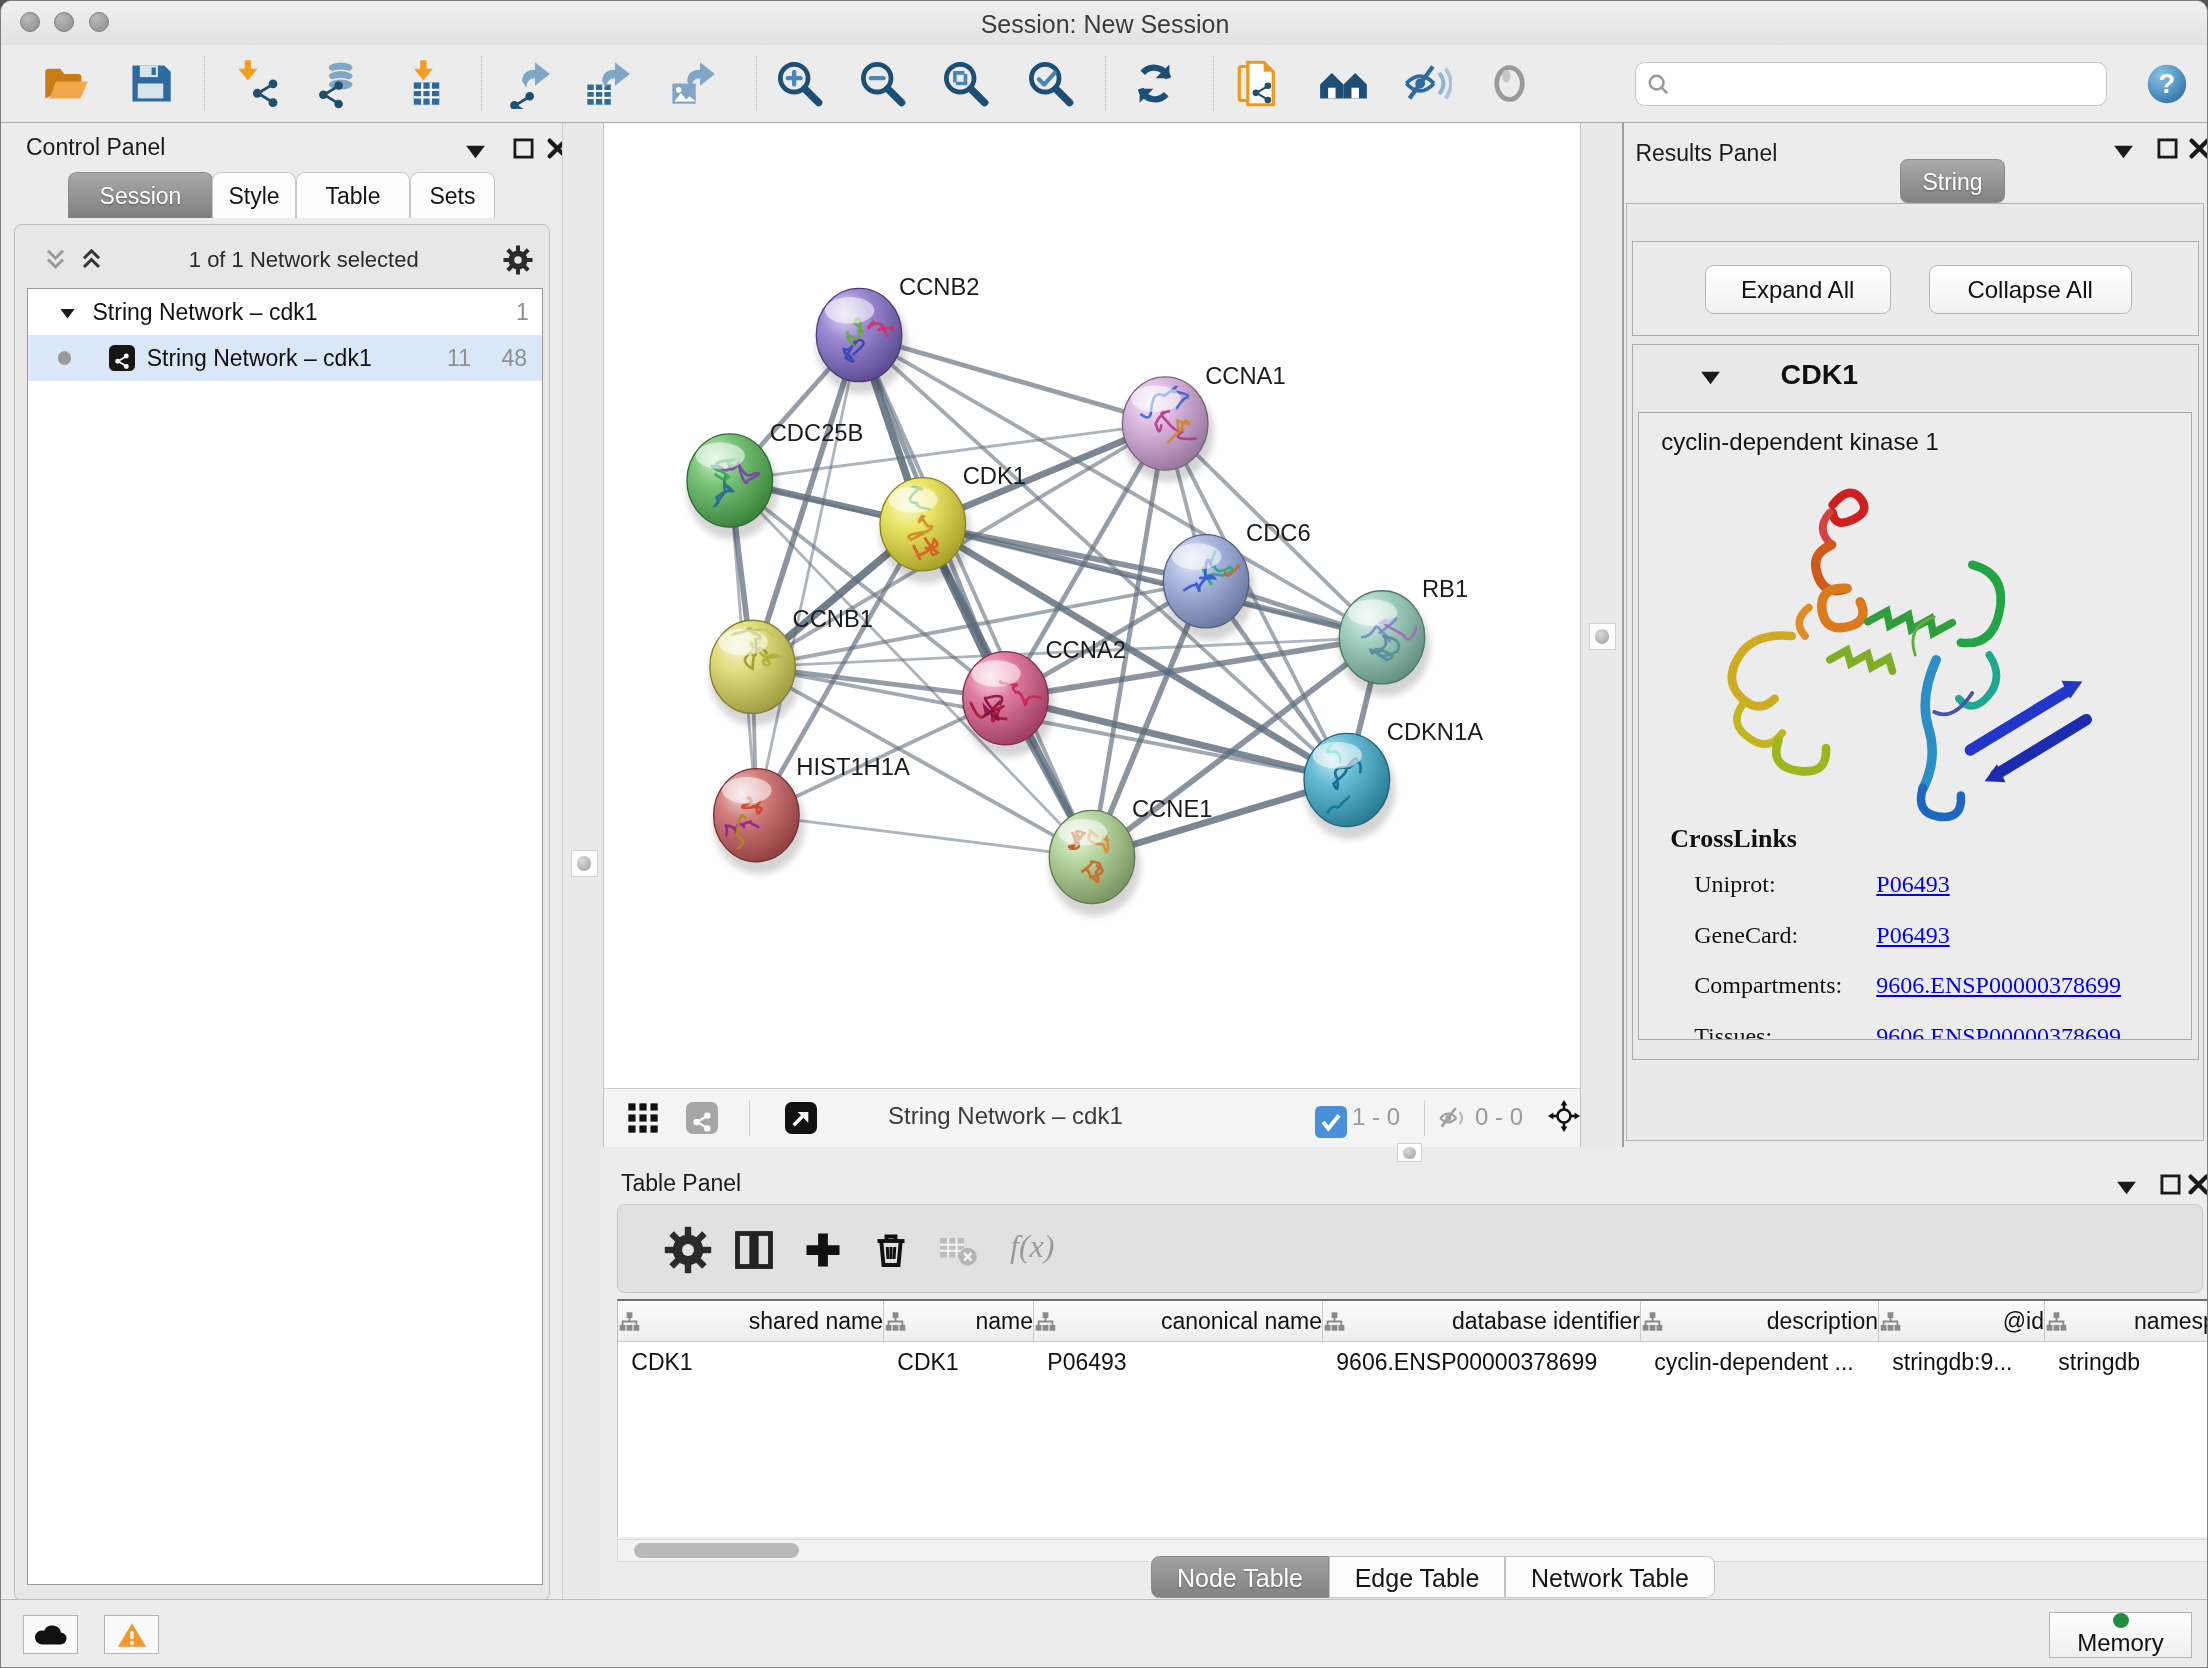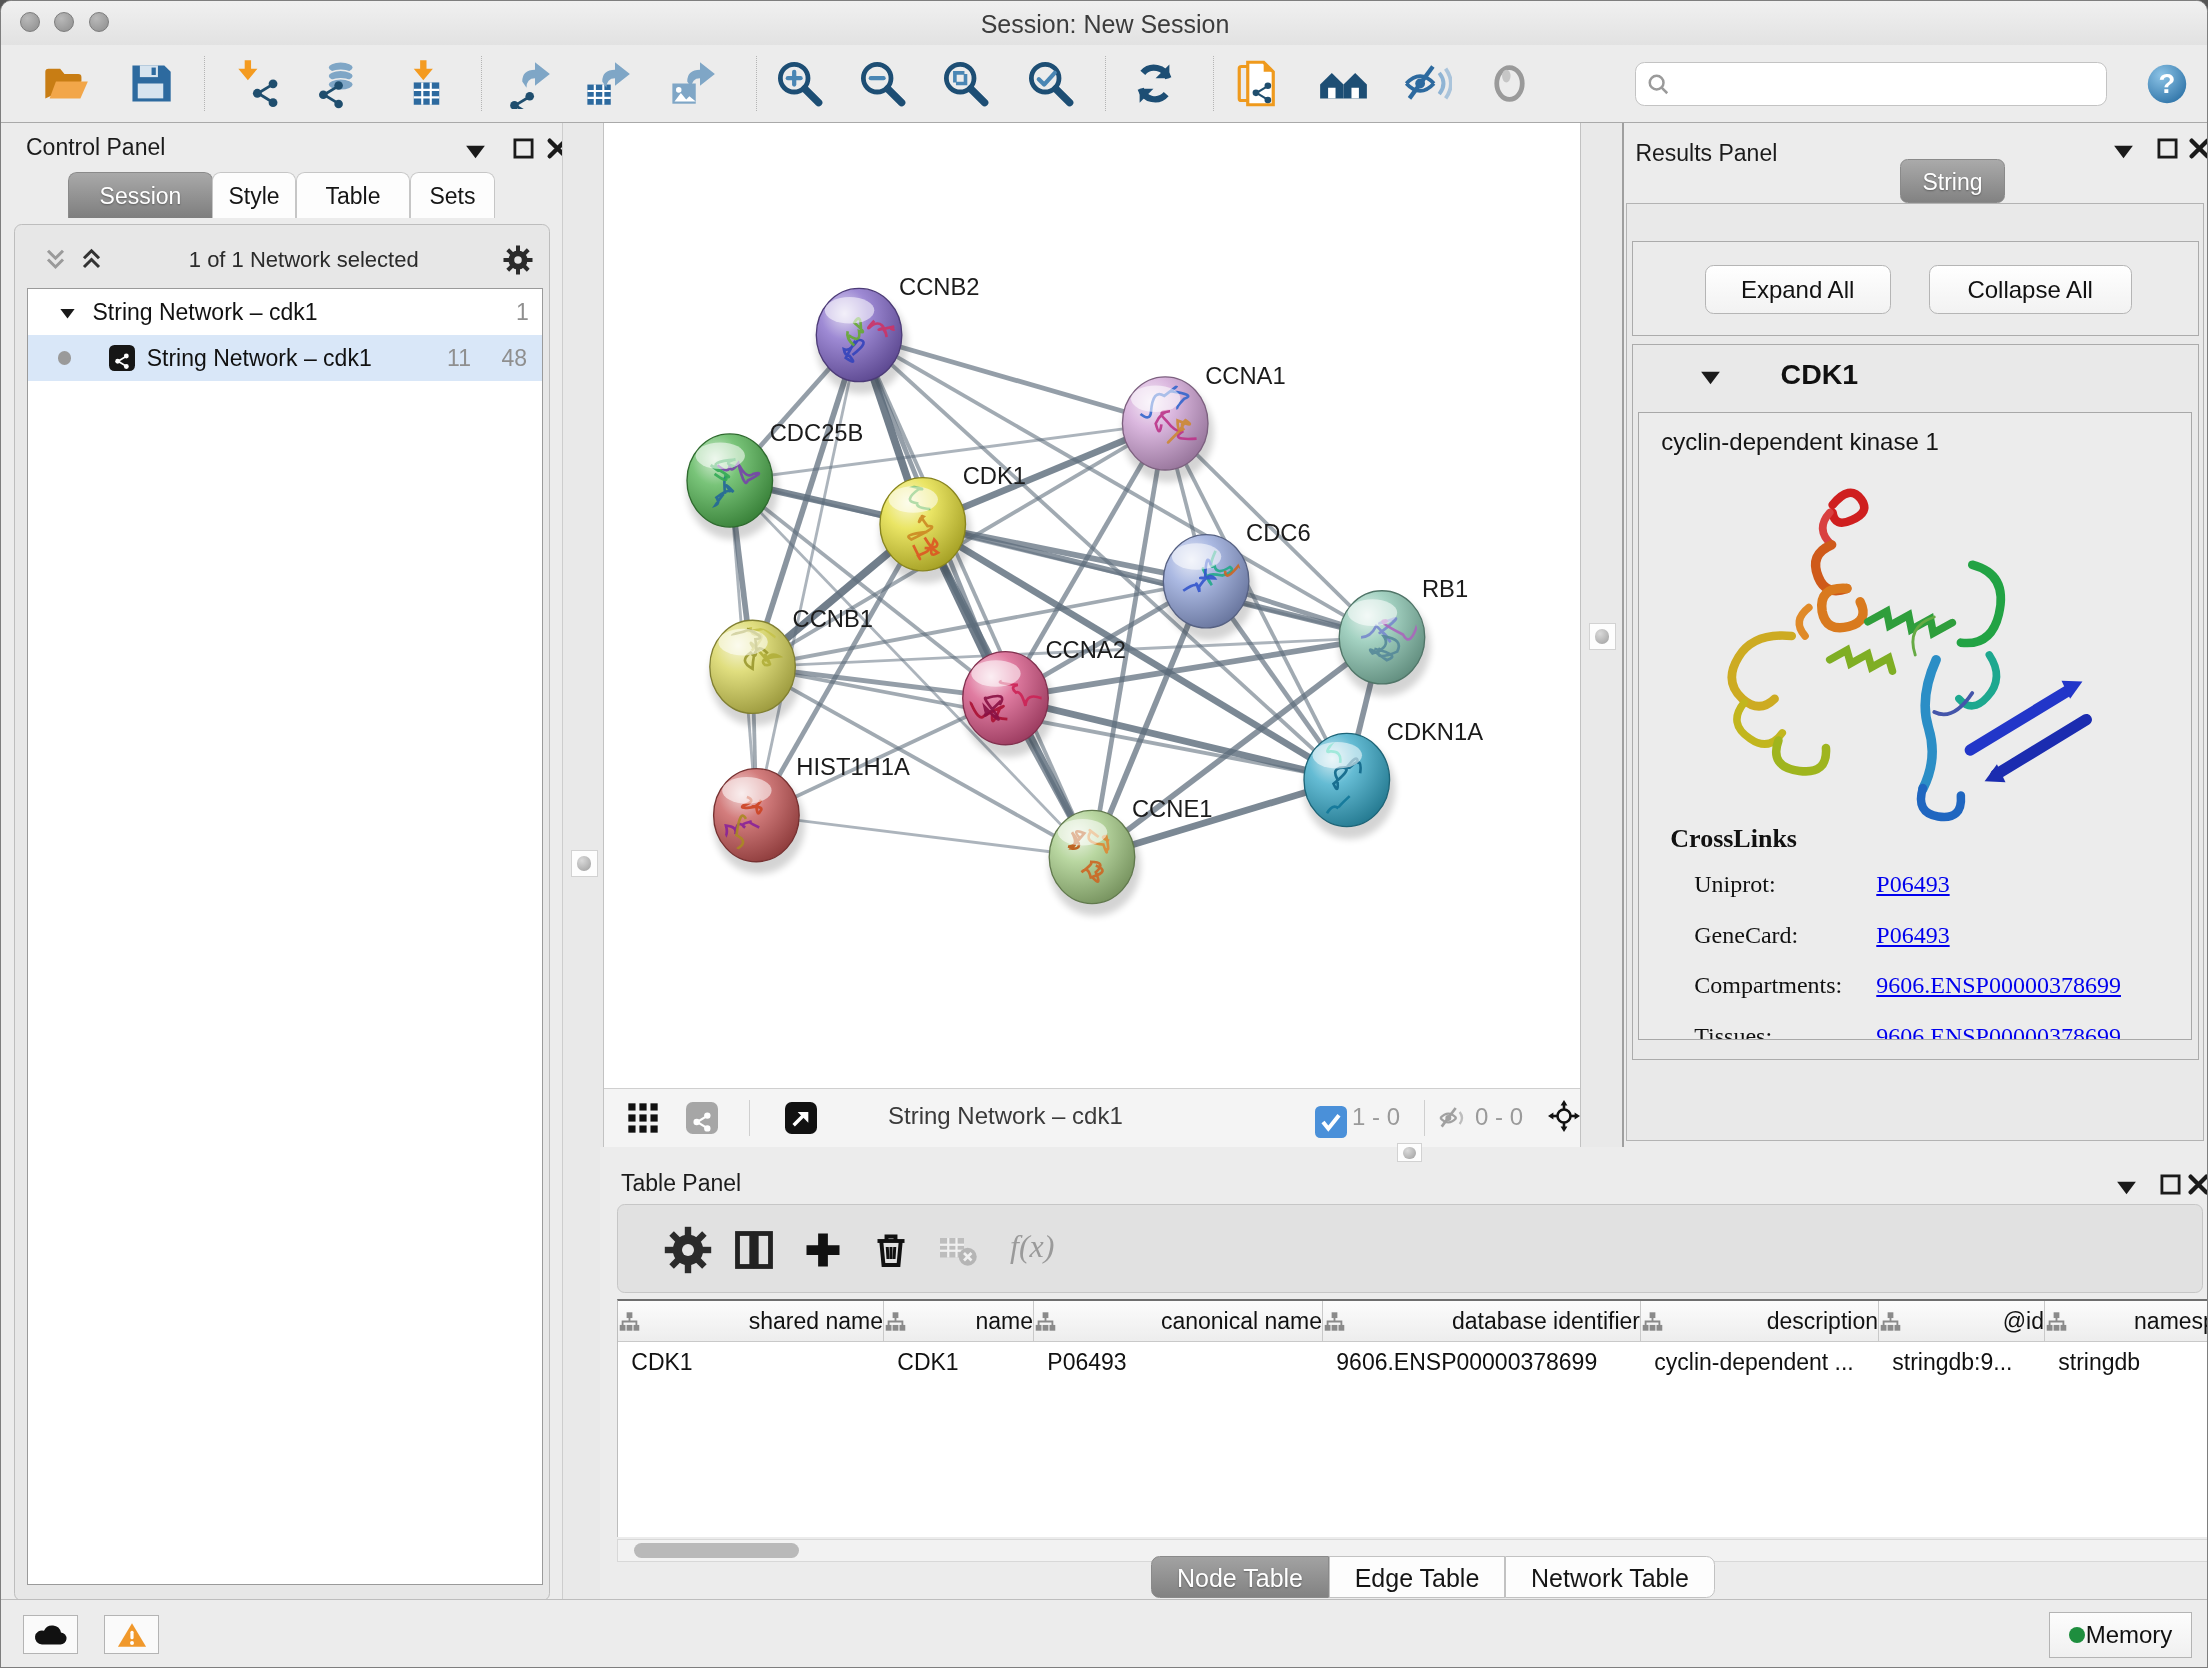--- a/index.html
+++ b/index.html
@@ -92,21 +92,21 @@
   .bt-tab{top:409px;height:42px;line-height:42px;text-align:center;font-size:25px;color:#151515;
     background:#fdfdfd;border:1px solid #c2c2c2;box-sizing:border-box;margin-left:26px;}
   .bt-tab.sel{background:linear-gradient(#a2a2a2,#828282);color:#fff;border-color:#8a8a8a;
     border-radius:8.6px 0 0 8.6px;text-shadow:0 1px 1.9px rgba(0,0,0,.35);}
   .bt-tab.last{border-radius:0 8.6px 8.6px 0;}
   
   #status-bar{left:0;top:1598px;width:2208px;height:70px;background:#ececec;border-top:1.9px solid #bdbdbd;box-sizing:border-box;}
   .sb-box{top:15px;width:55px;height:39px;background:#fafafa;border:1.9px solid #b4b4b4;box-sizing:border-box;
     display:flex;align-items:center;justify-content:center;}
   #memory-btn{left:2048px;top:12.4px;width:143px;height:46px;background:linear-gradient(#fdfdfd,#f0f0f0);
-    border:1.9px solid #b4b4b4;box-sizing:border-box;display:flex;align-items:center;justify-content:center;gap:1px;font-size:24px;color:#111;}
+    border:1.9px solid #b4b4b4;box-sizing:border-box;display:flex;align-items:center;justify-content:center;gap:1px;font-size:24px;color:#111;flex-direction:column;}
   #memory-dot{width:16px;height:16px;border-radius:50%;}
 </style>
 </head>
 <body>
 
 <div id="window" class="noselect">
 
   <div id="titlebar" class="abs">
     <div class="tlight abs" style="left:19px"></div>
     <div class="tlight abs" style="left:53px"></div>

